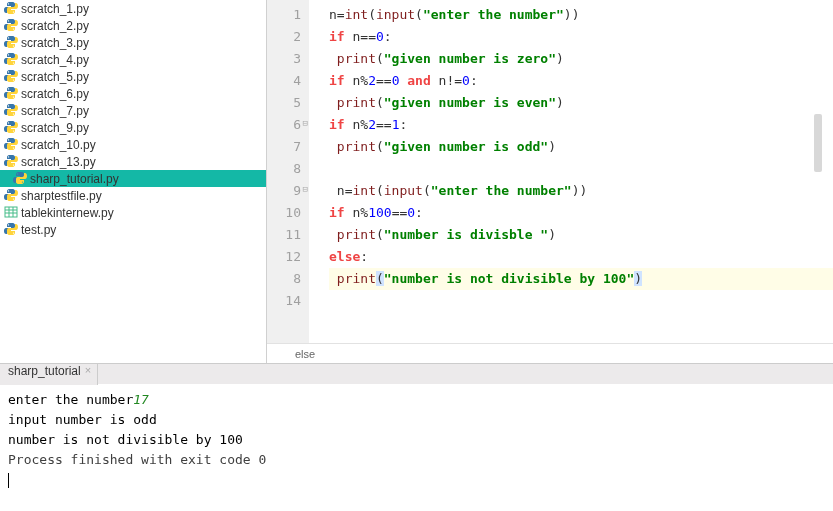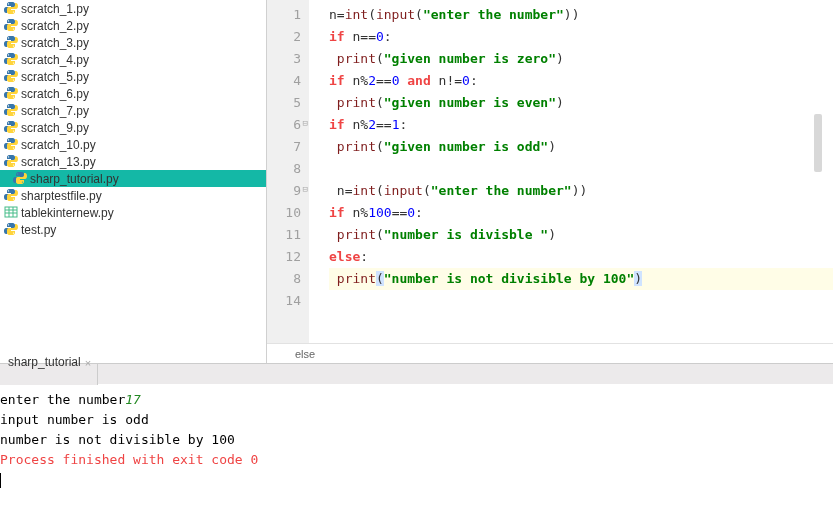--- a/index.html
+++ b/index.html
@@ -18,26 +18,26 @@
   .code { padding:4px 0 4px 20px; font-family:Consolas,monospace; font-size:13px; background:#fff; }
   .code-line { height:22px; line-height:22px; white-space:pre; }
   .code-line.hl { background:#fffde7; }
   .kw { color:#ef4444; font-weight:bold; }
   .bi { color:#7f1d1d; }
   .str { color:#008000; font-weight:bold; }
   .num { color:#0000ff; }
   .sel { background:#cfe3ff; }
   .breadcrumb { height:20px; border-top:1px solid #e2e2e2; padding-left:28px; font-size:11px; line-height:20px; color:#666; background:#fff;}
   .tab-bar { height:21px; background:#eceaeb; border-top:1px solid #ccc; display:flex; align-items:center; }
-  .tab { padding:0 6px 16px 8px; height:21px; font-size:12px; background:#eceaeb; display:flex; align-items:flex-end; gap:4px; border-right:1px solid #ccc;}
+  .tab { padding:0 6px 8px 8px; height:21px; font-size:12px; background:#eceaeb; display:flex; align-items:flex-start; gap:4px; border-right:1px solid #ccc;}
   .tab .x { color:#aaa; font-size:11px; cursor:pointer; }
-  .console { font-family:Consolas,monospace; font-size:13px; background:#fff; padding:6px 0; height:127px; color:#000;border-radius:18px; }
+  .console { font-family:Consolas,monospace; font-size:13px; background:#fff; padding:6px 8px; height:127px; color:#000;border-radius:18px; }
   .c-line { line-height:20px; white-space:pre;}
   .inp { color:#228822; font-style:italic;}
-  .exit { color:#ef4444;}
+  .exit { color:#404040;}
   .caret { display:inline-block; width:1px; height:15px; background:#000; vertical-align:middle;}
   .scroll-trough { position:absolute; right:0; top:0; width:10px; height:100%; }
   .scroll-gray { position:absolute; left:-9px; top:114px; width:8px; height:58px; background:#d8d8d8; border-radius:2px;}
 </style>
 </head>
 <body>
 
 <div class="top">
 
   <div class="sidebar" id="file-list">

